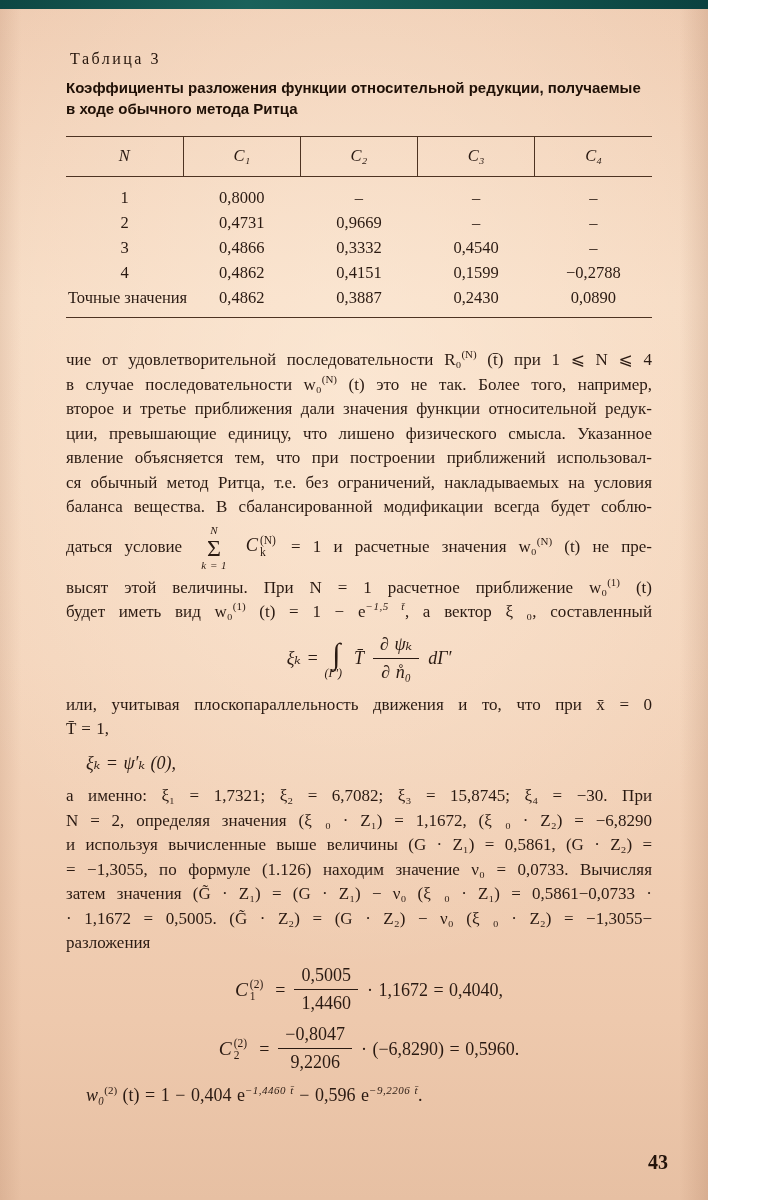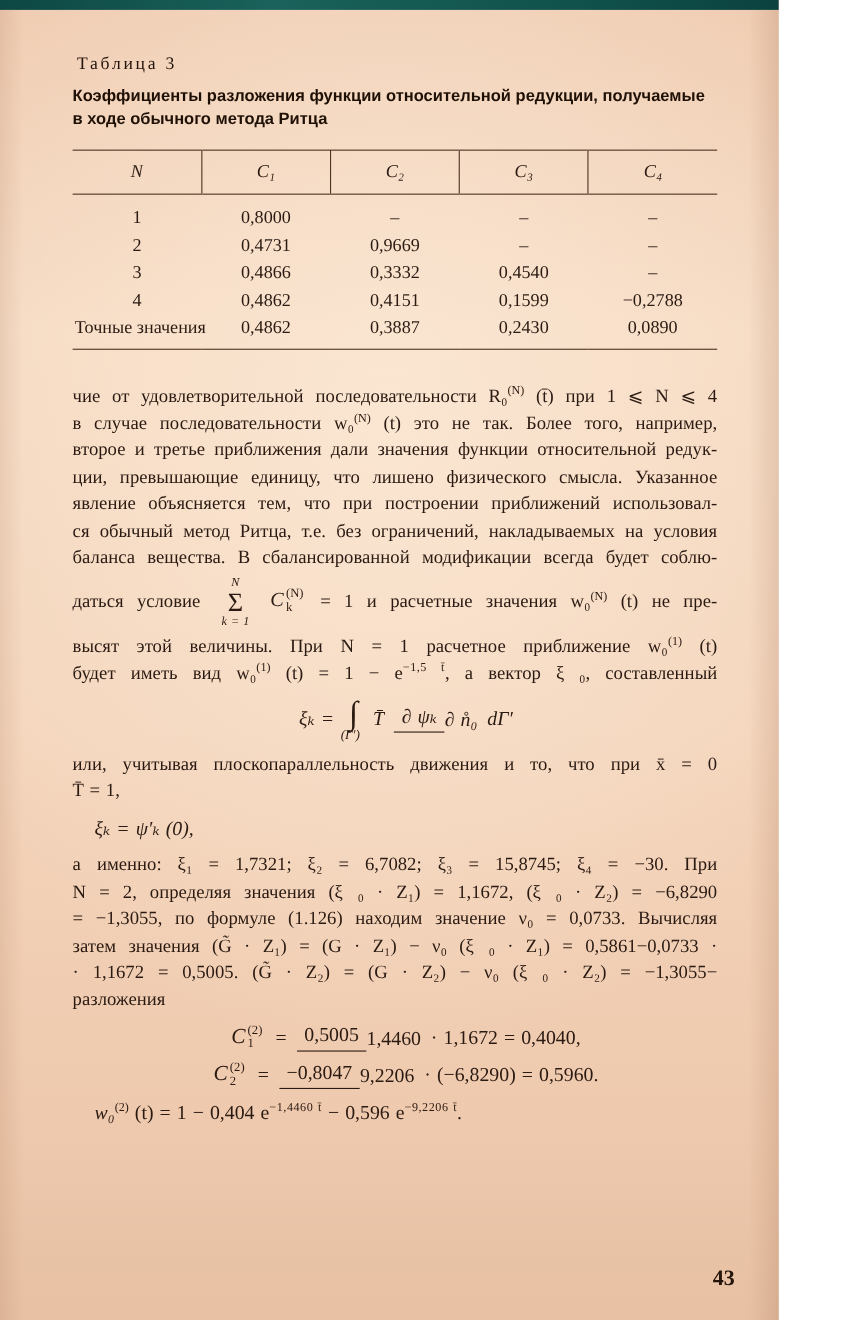--- a/index.html
+++ b/index.html
@@ -52,21 +52,21 @@
   .data-table tbody tr:first-child td { padding-top: 11px; }
   .data-table tbody tr:last-child td  { padding-bottom: 9px; }
   .data-table td.rowname { text-align: center; padding-left: 2px; }
 
   
   .bodytext { margin-top: 30px; font-size: 17px; line-height: 24.5px; word-spacing: 1px; }
   .line { text-align: justify; text-align-last: justify; }
   .line.noj { text-align: left; text-align-last: auto; }
   .line.tall { margin: 5px 0; }
   sup { font-size: 11px; line-height: 0; }
-  sup.exp { letter-spacing: 0.5px; }
+  sup.exp { font-style: italic; letter-spacing: 0.5px; }
 
   .bigsum {
     display: inline-flex; flex-direction: column; align-items: center;
     vertical-align: middle; line-height: 1; margin: 0 7px;
   }
   .bigsum .lim { font-size: 11px; font-style: italic; }
   .bigsum .sg  { font-size: 24px; }
 
   .ss {
     display: inline-flex; flex-direction: column; align-items: flex-start;
@@ -77,21 +77,21 @@
   .cvar i { font-size: 1.08em; }
 
   .formula { margin: 9px 0 9px 20px; font-size: 18px; justify-content: center; }
   .formula.flexrow { display: flex; align-items: center; gap: 9px; }
   .formula .it { font-style: italic; }
 
   .bigint { display: inline-flex; flex-direction: column; align-items: center; line-height: 1; }
   .bigint .sym { font-size: 30px; font-style: italic; }
   .bigint .lim { font-size: 12px; margin-top: -2px; transform: translateX(-3px); font-style: italic; }
 
-  .frac { display: inline-flex; flex-direction: row; align-items: center; line-height: 1.2; }
+  .frac { display: inline-flex; flex-direction: column; align-items: center; line-height: 1.2; }
   .frac .num { border-bottom: 1.5px solid #2a1a12; padding: 0 7px 3px; }
   .frac .den { padding-top: 3px; }
 
   .page-number {
     position: absolute; right: 40px; bottom: 26px;
     font-weight: 700; font-size: 20px; color: #23130a;
   }
 </style>
 </head>
 <body>
@@ -197,20 +197,21 @@
         <span class="it">dΓ′</span>
       </div>
 
       <div class="line">или, учитывая плоскопараллельность движения и то, что при x̄ = 0</div>
       <div class="line noj">T̄ = 1,</div>
 
       <div class="formula it" style="font-style: italic;">ξₖ = ψ′ₖ (0),</div>
 
       <div class="line">а именно: ξ₁ = 1,7321; ξ₂ = 6,7082; ξ₃ = 15,8745; ξ₄ = −30. При</div>
       <div class="line">N = 2, определяя значения (ξ⃗₀ · Z₁) = 1,1672, (ξ⃗₀ · Z₂) = −6,8290</div>
+      <div class="line">и используя вычисленные выше величины (G · Z₁) = 0,5861, (G · Z₂) =</div>
       <div class="line">= −1,3055, по формуле (1.126) находим значение ν₀ = 0,0733. Вычисляя</div>
       <div class="line">затем значения (G̃ · Z₁) = (G · Z₁) − ν₀ (ξ⃗₀ · Z₁) = 0,5861−0,0733 ·</div>
       <div class="line">· 1,1672 = 0,5005. (G̃ · Z₂) = (G · Z₂) − ν₀ (ξ⃗₀ · Z₂) = −1,3055−</div>
       <div class="line noj">разложения</div>
 
       <div class="formula flexrow">
         <span class="cvar">
             <i>C</i>
             <span class="ss">
               <span class="t">(2)</span>

